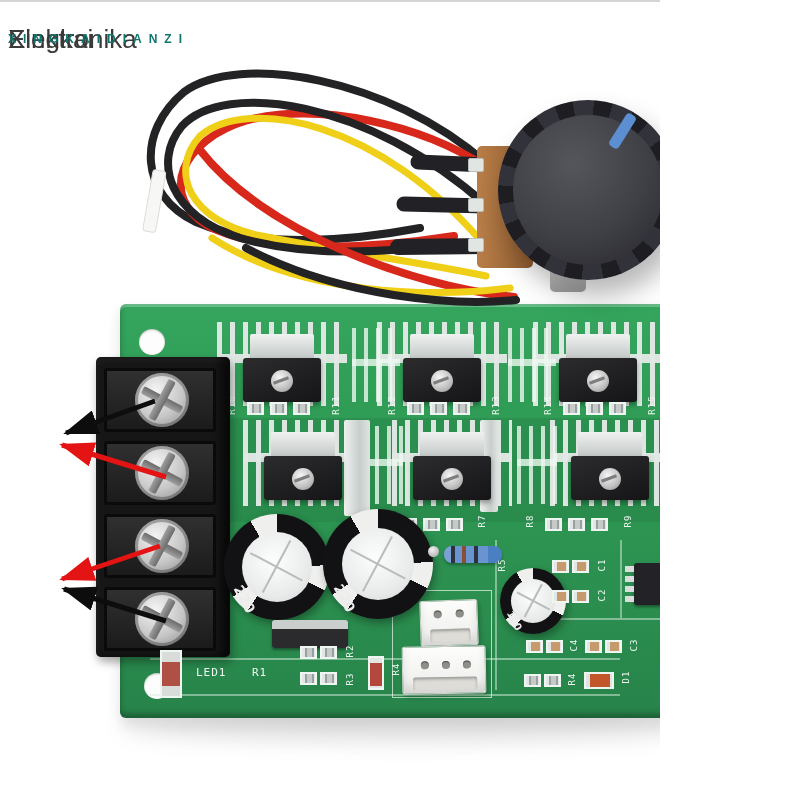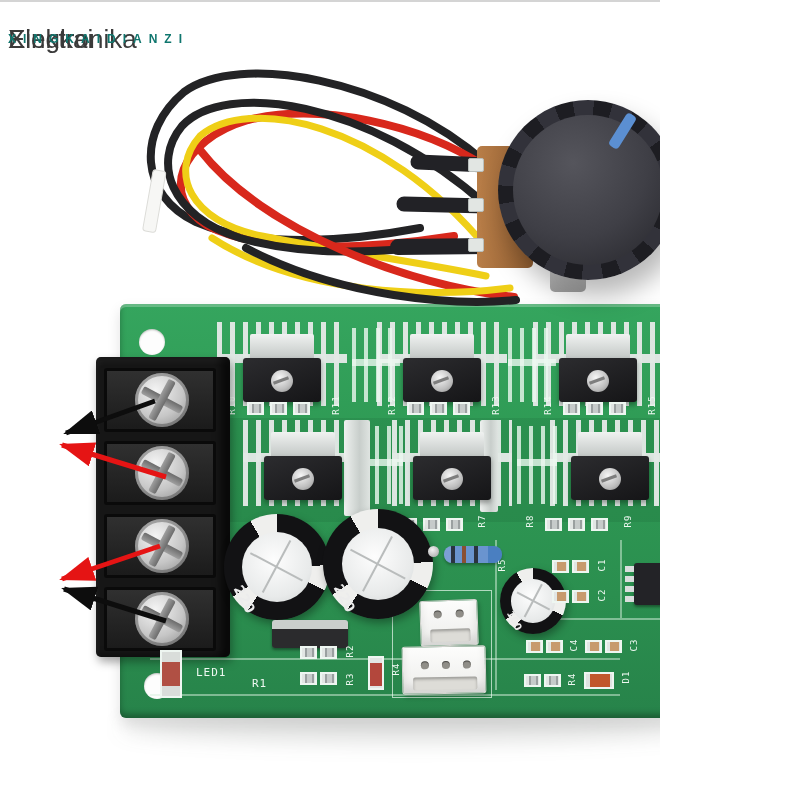--- a/index.html
+++ b/index.html
@@ -290,21 +290,21 @@
   <div class="smd tan" style="left:605px;top:640px;"></div>
   <span class="vlab" style="left:628px;top:640px;">C3</span>
   <div class="smd" style="left:524px;top:674px;"></div>
   <div class="smd" style="left:544px;top:674px;"></div>
   <span class="vlab" style="left:566px;top:674px;">R4</span>
   <div class="smd orange" style="left:584px;top:672px;height:17px;"></div>
   <span class="vlab" style="left:620px;top:672px;">D1</span>
 
   <div class="smd led" style="left:160px;top:650px;"></div>
   <span class="hlab" style="left:196px;top:666px;">LED1</span>
-  <span class="hlab" style="left:252px;top:666px;margin-top:11px;">R1</span>
+  <span class="hlab" style="left:252px;top:666px;">R1</span>
   <div class="smd" style="left:300px;top:646px;"></div>
   <div class="smd" style="left:320px;top:646px;"></div>
   <span class="vlab" style="left:344px;top:646px;">R2</span>
   <div class="smd" style="left:300px;top:672px;"></div>
   <div class="smd" style="left:320px;top:672px;"></div>
   <span class="vlab" style="left:344px;top:674px;">R3</span>
   <div class="smd vert" style="left:368px;top:656px;"></div>
   <span class="vlab" style="left:390px;top:664px;">R4</span>
 
   <div class="jst" style="left:420px;top:600px;width:58px;height:46px;transform:rotate(-2deg);">

